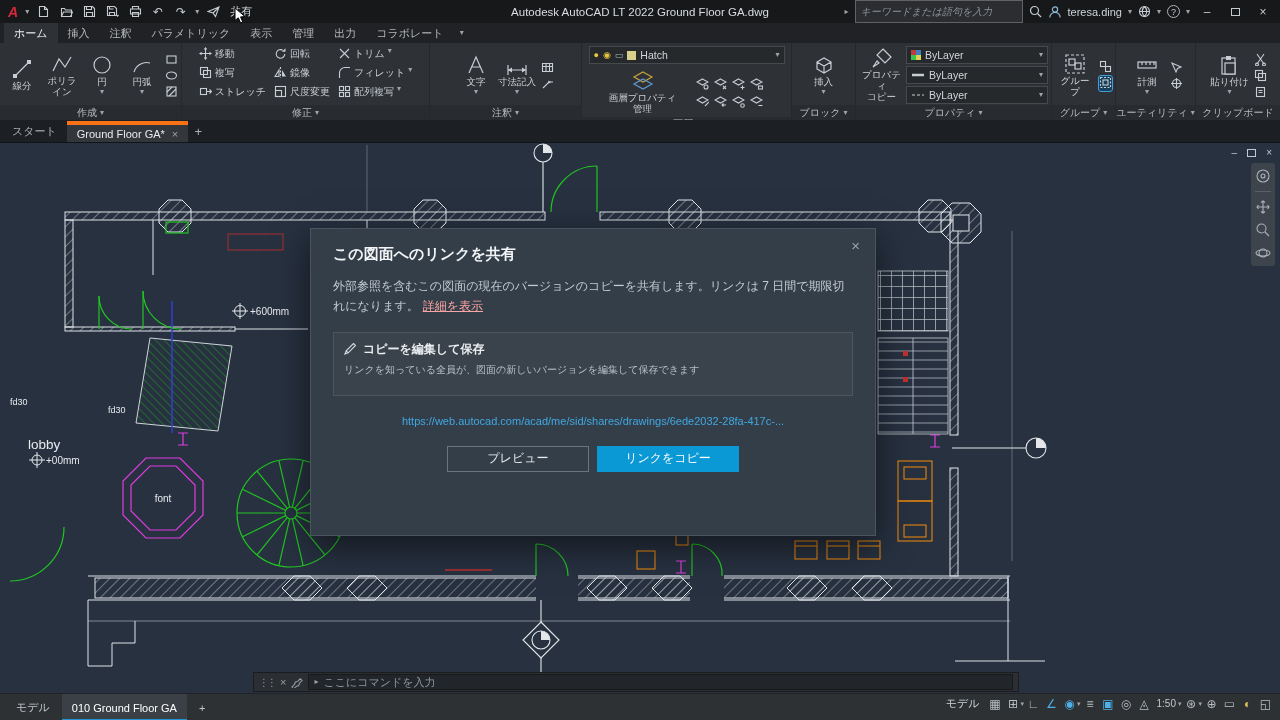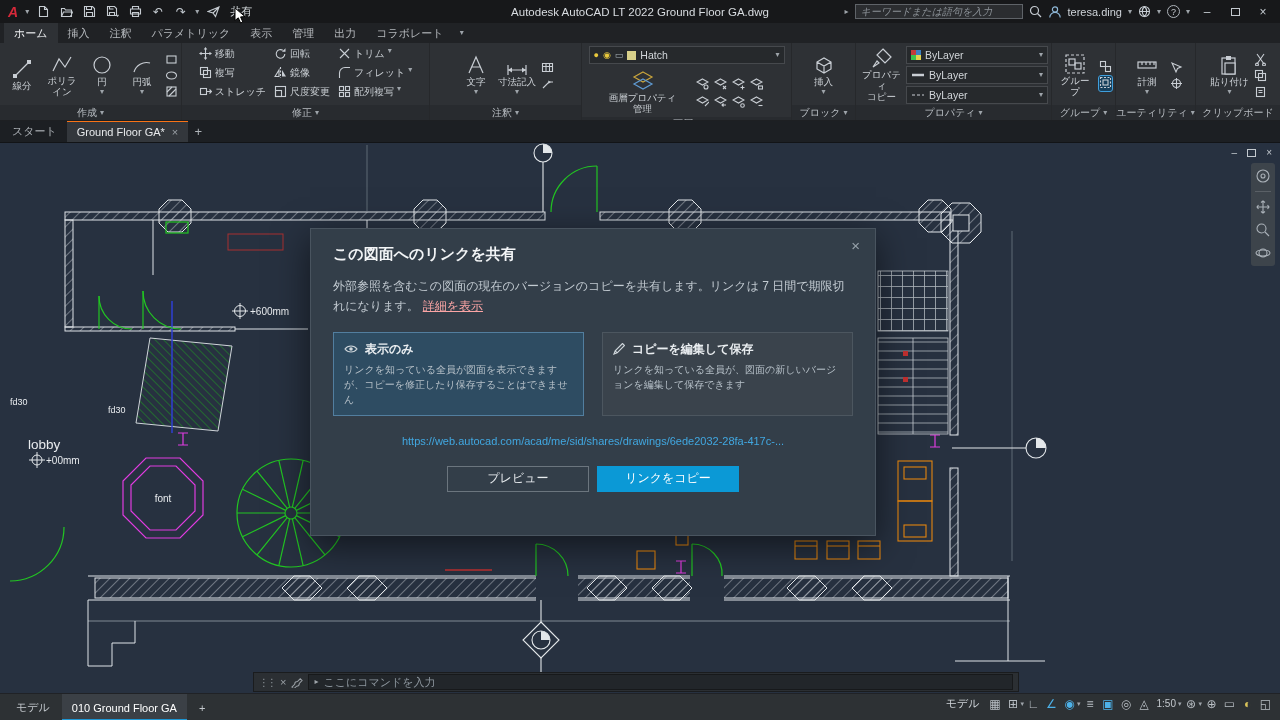--- a/index.html
+++ b/index.html
@@ -8,21 +8,21 @@
 
   
   .titlebar{height:23px;background:#17181a;display:flex;align-items:center;padding:0 6px;gap:5px;position:relative}
   .logo{color:#d6293a;font-weight:bold;font-size:14px;font-style:italic;padding:0 2px}
   .qicon{width:18px;height:17px;display:flex;align-items:center;justify-content:center;color:#c6ccd2;font-size:12px}
   .qicon svg{width:13px;height:13px;stroke:#c6ccd2;fill:none;stroke-width:1.1}
   .caret{font-size:8px;color:#9ea4aa;line-height:1}
   .share-label{color:#d2d7db;font-size:11px;padding:0 3px}
   .title-center{position:absolute;left:50%;transform:translateX(-50%);font-size:11.5px;color:#d8dce0;white-space:nowrap}
   .tb-right{margin-left:auto;display:flex;align-items:center;gap:6px}
-  .search{width:168px;height:15px;background:#2b2d30;border:1px solid #5f6368;color:#d5dade;font-size:10px;padding:4px 5px}
+  .search{width:168px;height:23px;background:#2b2d30;border:1px solid #5f6368;color:#d5dade;font-size:10px;padding:4px 5px}
   .search::placeholder{color:#8d9399;font-style:italic}
   .helpcircle{width:13px;height:13px;border:1px solid #aeb4ba;border-radius:50%;color:#c4cacf;font-size:9px;display:flex;align-items:center;justify-content:center}
   .winbtn{width:22px;height:23px;display:flex;align-items:center;justify-content:center;color:#c3c9cf;font-size:12px}
   .maxbox{width:9px;height:8px;border:1px solid #c3c9cf}
   .username{font-size:11px;color:#cfd4d9}
   .cursor{position:absolute;left:234px;top:7px;width:12px;height:18px;z-index:50}
 
   
   .tabrow{height:20px;background:#202225;display:flex;align-items:stretch;padding-left:4px;font-size:11px}
   .rtab{padding:0 10px;display:flex;align-items:center;color:#b4b8bc}
@@ -47,21 +47,21 @@
   .pcombo .caret,.layercombo .caret{margin-left:auto}
   .swatch{width:9px;height:9px;background:#d8d08a;display:inline-block}
   .mini{font-size:9px;line-height:1}
   .lgrid{display:grid;grid-template-columns:repeat(4,18px);grid-auto-rows:18px;align-items:center;justify-items:center}
   .pcol{display:flex;flex-direction:column;gap:2px}
   .hlicon{outline:1px solid #3f9fdd;background:#17405c;border-radius:2px}
 
   
   .filetabs{height:22px;background:#1c1f23;display:flex;align-items:flex-end;padding-left:2px;border-bottom:1px solid #121417}
   .ftab{height:21px;display:flex;align-items:center;padding:0 10px;font-size:11px;color:#aeb3b8;gap:7px}
-  .ftab.active{background:#33373c;color:#e8eaec;border-top:1px solid #f97316}
+  .ftab.active{background:#33373c;color:#e8eaec;border-top:4px solid #f97316}
   .ftab .x{color:#9aa0a6;font-size:11px}
   .ftab-plus{width:20px;height:21px;display:flex;align-items:center;justify-content:center;color:#aeb3b8;font-size:13px}
 
   
   .canvas{position:relative;height:550px;background:#273140;overflow:hidden}
   .plan{position:absolute;left:0;top:0}
   .plan text{font-family:"Liberation Sans","DejaVu Sans",sans-serif}
   .cv-ctrl{position:absolute;right:8px;top:4px;display:flex;gap:10px;color:#c3c9cf;font-size:10px;align-items:center;z-index:5}
   .restore{position:relative;width:9px;height:8px}
   .restore::before{content:"";position:absolute;right:0;top:0;width:7px;height:6px;border:1px solid #c3c9cf}
@@ -772,30 +772,20 @@
         </svg>
     </div>
 
     <div class="dialog">
       <div class="dlg-title">この図面へのリンクを共有</div>
       <span class="dlg-close">×</span>
       <div class="dlg-body">
         <span>外部参照を含むこの図面の現在のバージョンのコピーを共有します。リンクは 7 日間で期限切れになります。</span><a class="dlg-link" href="#">詳細を表示</a>
       </div>
       <div class="cards">
-        <div class="card selected">
-          <div class="card-title">
-              <svg width="14" height="10" viewBox="0 0 14 10">
-                <path d="M1 5C4 1 10 1 13 5C10 9 4 9 1 5Z"></path>
-                <circle cx="7" cy="5" r="1.8" fill="#cfd6db" stroke="none"></circle>
-              </svg>
-              <span>表示のみ</span>
-            </div>
-          <div class="card-desc">リンクを知っている全員が図面を表示できますが、コピーを修正したり保存することはできません</div>
-        </div>
         <div class="card">
           <div class="card-title">
               <svg width="12" height="12" viewBox="0 0 12 12">
                 <path d="M1 11l1.2-3.2L9.5 0.5l2 2L4.2 9.8zM2.2 7.8l2 2"></path>
               </svg>
               <span>コピーを編集して保存</span>
             </div>
           <div class="card-desc">リンクを知っている全員が、図面の新しいバージョンを編集して保存できます</div>
         </div>
       </div>

